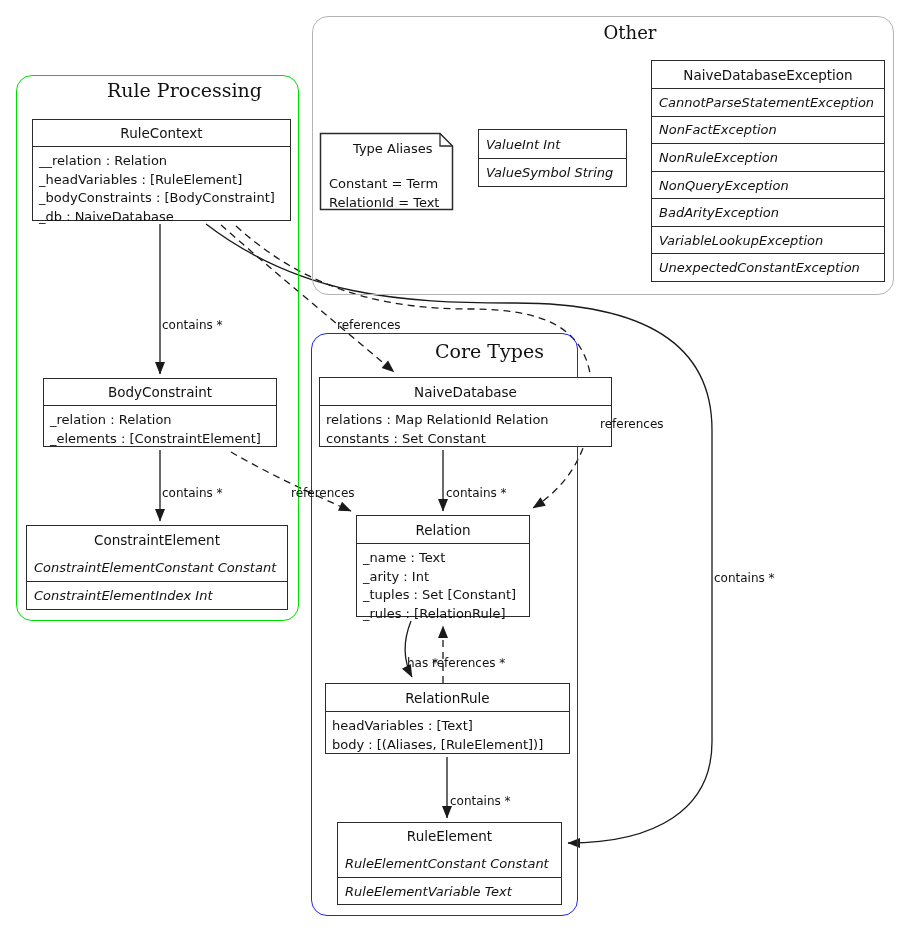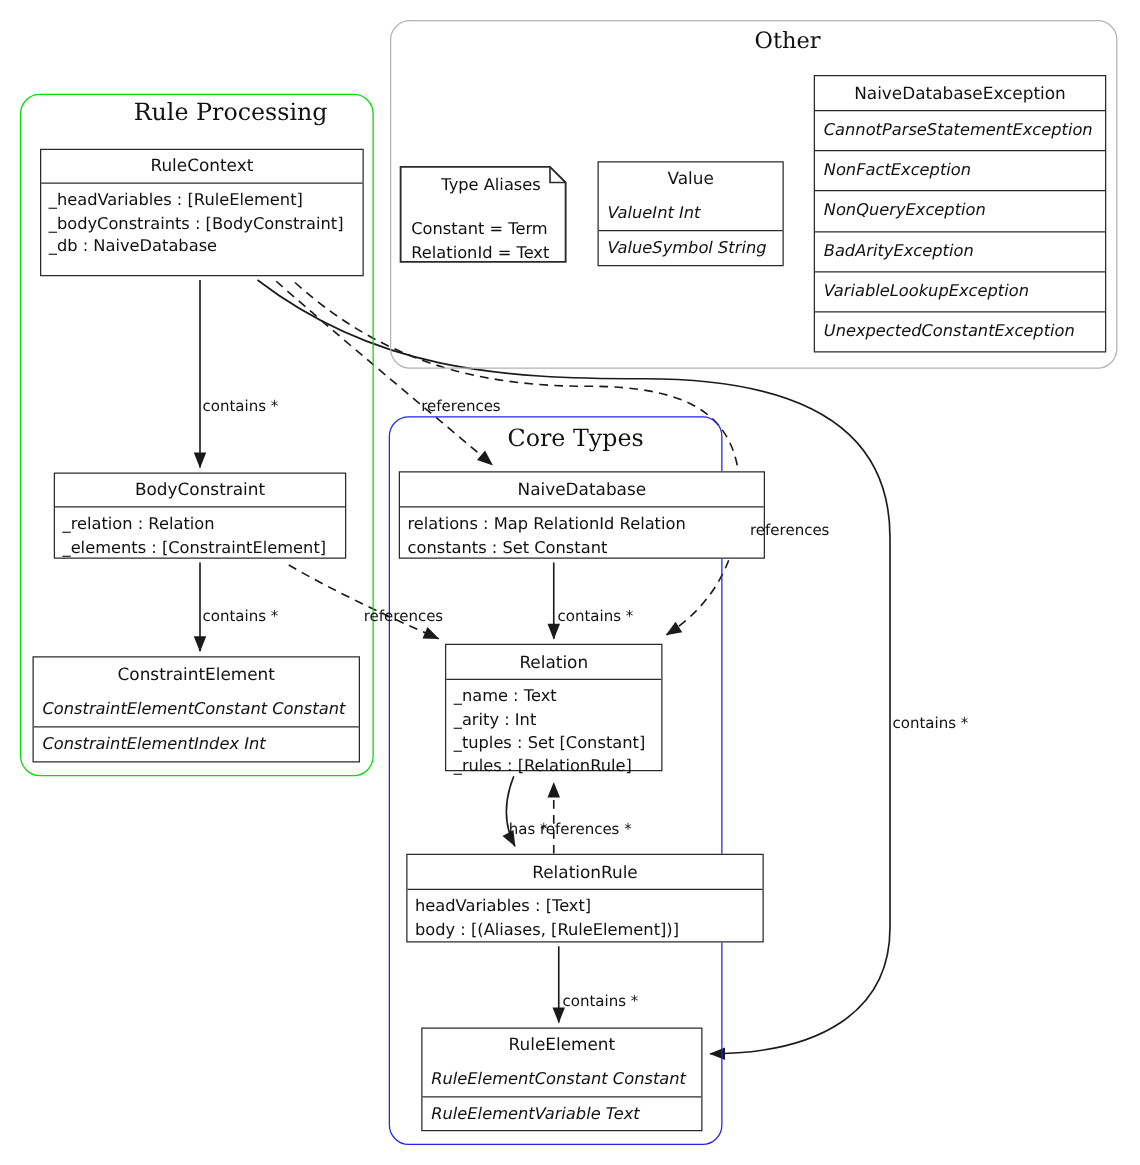--- a/index.html
+++ b/index.html
@@ -79,25 +79,26 @@
     <path d="M440,133.5 V146 H452.5" fill="none" stroke="#2b2b2b" stroke-width="1.3"></path>
   </svg>
 
   <div class="group" style="left: 16px; top: 75px; width: 281px; height: 544px; border-color: rgb(0, 221, 0);"></div>
   <div class="group-title" style="left:16px;top:79px;width:281px">Rule Processing</div>
 
   <div class="group" style="left: 312px; top: 16px; width: 580px; height: 277px; border-color: rgb(180, 180, 180);"></div>
   <div class="group-title" style="left:312px;top:22px;width:580px;font-size:18px">Other</div>
 
   <div class="group" style="left: 311px; top: 333px; width: 265px; height: 581px; border-color: rgb(35, 35, 238);"></div>
-  <div class="group-title" style="left:300px;top:340px;width:265px">Core Types</div>
+  <div class="group-title" style="left:329px;top:340px;width:265px">Core Types</div>
 
   <div class="cbox" style="left:32px;top:119px;width:259px">
     <div class="cbox-h" style="height:27px">RuleContext</div>
     <div class="cbox-b" style="height:73px">
+      <div class="attr">__relation : Relation</div>
       <div class="attr">_headVariables : [RuleElement]</div>
       <div class="attr">_bodyConstraints : [BodyConstraint]</div>
       <div class="attr">_db : NaiveDatabase</div>
     </div>
   </div>
 
   <div class="cbox" style="left:43px;top:378px;width:234px">
     <div class="cbox-h" style="height:27px">BodyConstraint</div>
     <div class="cbox-b" style="height:40px">
       <div class="attr">_relation : Relation</div>
@@ -122,44 +123,44 @@
   <div class="cbox" style="left:356px;top:515px;width:174px">
     <div class="cbox-h" style="height:28px">Relation</div>
     <div class="cbox-b" style="height:72px">
       <div class="attr">_name : Text</div>
       <div class="attr">_arity : Int</div>
       <div class="attr">_tuples : Set [Constant]</div>
       <div class="attr">_rules : [RelationRule]</div>
     </div>
   </div>
 
-  <div class="cbox" style="left:325px;top:683px;width:286px">
+  <div class="cbox" style="left:325px;top:683px;width:245px">
     <div class="cbox-h" style="height:28px">RelationRule</div>
     <div class="cbox-b" style="height:41px">
       <div class="attr">headVariables : [Text]</div>
       <div class="attr">body : [(Aliases, [RuleElement])]</div>
     </div>
   </div>
 
   <div class="cbox" style="left:337px;top:822px;width:225px">
     <div class="cbox-h" style="height:26px;border-bottom:none">RuleElement</div>
     <div class="rrow" style="height:28px">RuleElementConstant Constant</div>
     <div class="rrow" style="height:27px">RuleElementVariable Text</div>
   </div>
 
   <div class="cbox" style="left:478px;top:129px;width:149px">
-    <div class="cbox-h" style="height:26px;border-bottom:none">Value</div>
     <div class="rrow" style="height:28px">ValueInt Int</div>
     <div class="rrow" style="height:28px">ValueSymbol String</div>
   </div>
 
   <div class="cbox exc-box" style="left:651px;top:60px;width:234px;height:222px">
     <div class="cbox-h">NaiveDatabaseException</div>
     <div class="rrow">CannotParseStatementException</div>
     <div class="rrow">NonFactException</div>
+    <div class="rrow">NonRuleException</div>
     <div class="rrow">NonQueryException</div>
     <div class="rrow">BadArityException</div>
     <div class="rrow">VariableLookupException</div>
     <div class="rrow">UnexpectedConstantException</div>
   </div>
 
   <div class="note-text" style="left:329px;top:139px;width:120px">
     <div class="nt-title">Type Aliases</div>
     <div>Constant = Term</div>
     <div>RelationId = Text</div>

